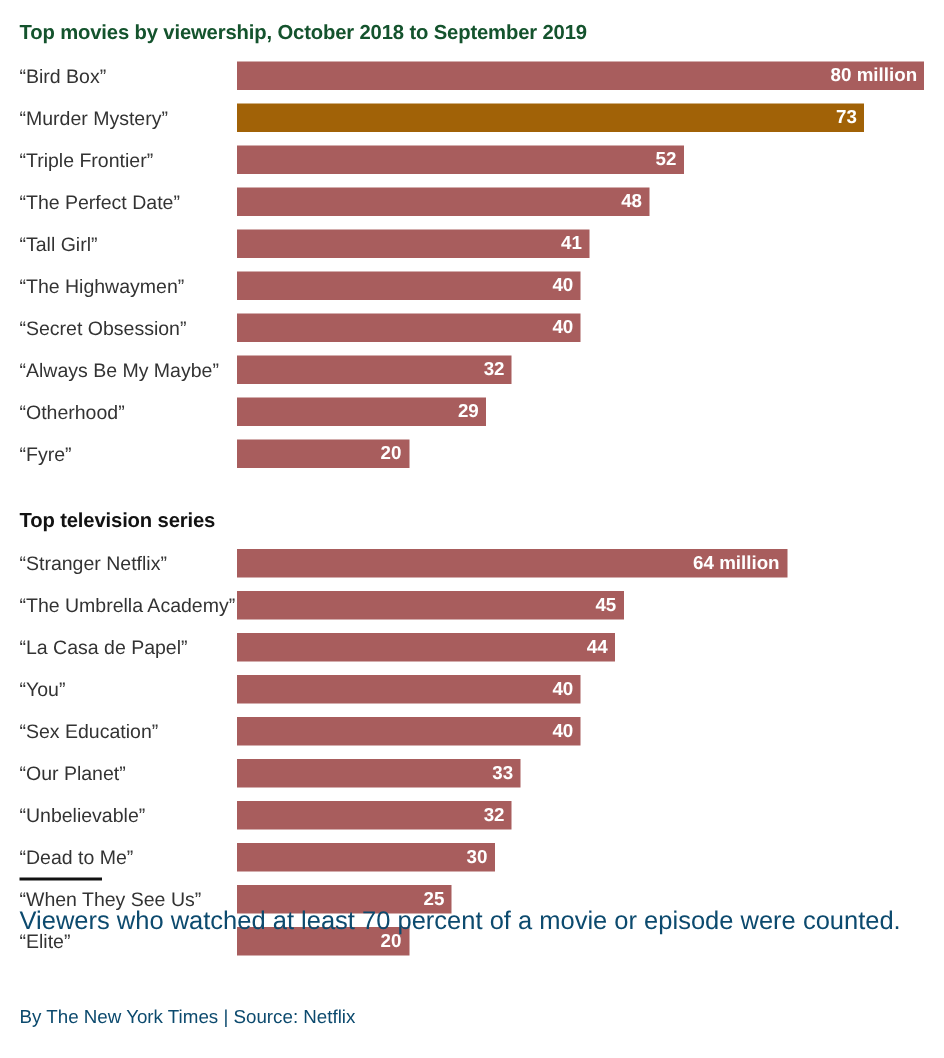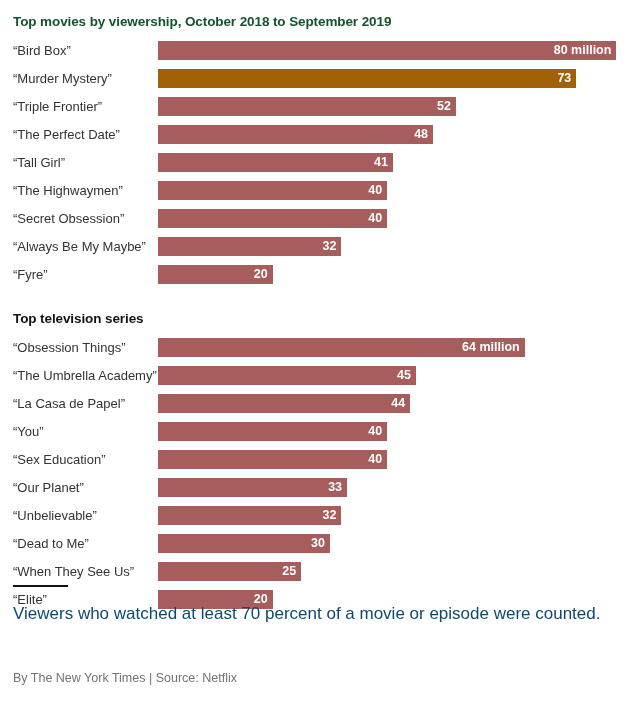--- a/index.html
+++ b/index.html
@@ -97,21 +97,21 @@
     margin-bottom: 18px;
   }
   .footnote {
     font-size: 17px;
     color: #0c4a6e;
     line-height: 17px;
     margin-bottom: 19px;
   }
   .credit {
     font-size: 12.5px;
-    color: #737373;
+    color: #0c4a6e;
     line-height: 17px;
     margin-top: 48px;
   }
 </style>
 </head>
 <body>
 
 <div class="page">
 
   <h1 class="chart-title">Top movies by viewership, October 2018 to September 2019</h1>
@@ -175,36 +175,44 @@
       </div>
       <div class="bar-row">
         <div class="bar-label">“Always Be My Maybe”</div>
         <div class="bar-track">
           <div class="bar-fill" style="width: 183.36px; background: rgb(168, 93, 93);">
             <div class="bar-value" style="right: 0px;">32</div>
           </div>
         </div>
       </div>
       <div class="bar-row">
+        <div class="bar-label">“Otherhood”</div>
+        <div class="bar-track">
+          <div class="bar-fill" style="width: 166.17px; background: rgb(168, 93, 93);">
+            <div class="bar-value" style="right: 0px;">29</div>
+          </div>
+        </div>
+      </div>
+      <div class="bar-row">
         <div class="bar-label">“Fyre”</div>
         <div class="bar-track">
           <div class="bar-fill" style="width: 114.6px; background: rgb(168, 93, 93);">
             <div class="bar-value" style="right: 0px;">20</div>
           </div>
         </div>
       </div>
     </div>
 
   <div class="section-gap"></div>
 
   <h2 class="section-title">Top television series</h2>
 
   <div class="bars" id="panel-1">
       <div class="bar-row">
-        <div class="bar-label">“Obsession Things”</div>
+        <div class="bar-label">“Stranger Netflix”</div>
         <div class="bar-track">
           <div class="bar-fill" style="width: 366.72px; background: rgb(168, 93, 93);">
             <div class="bar-value" style="right: 0px;">64 million</div>
           </div>
         </div>
       </div>
       <div class="bar-row">
         <div class="bar-label">“The Umbrella Academy”</div>
         <div class="bar-track">
           <div class="bar-fill" style="width: 257.85px; background: rgb(168, 93, 93);">

